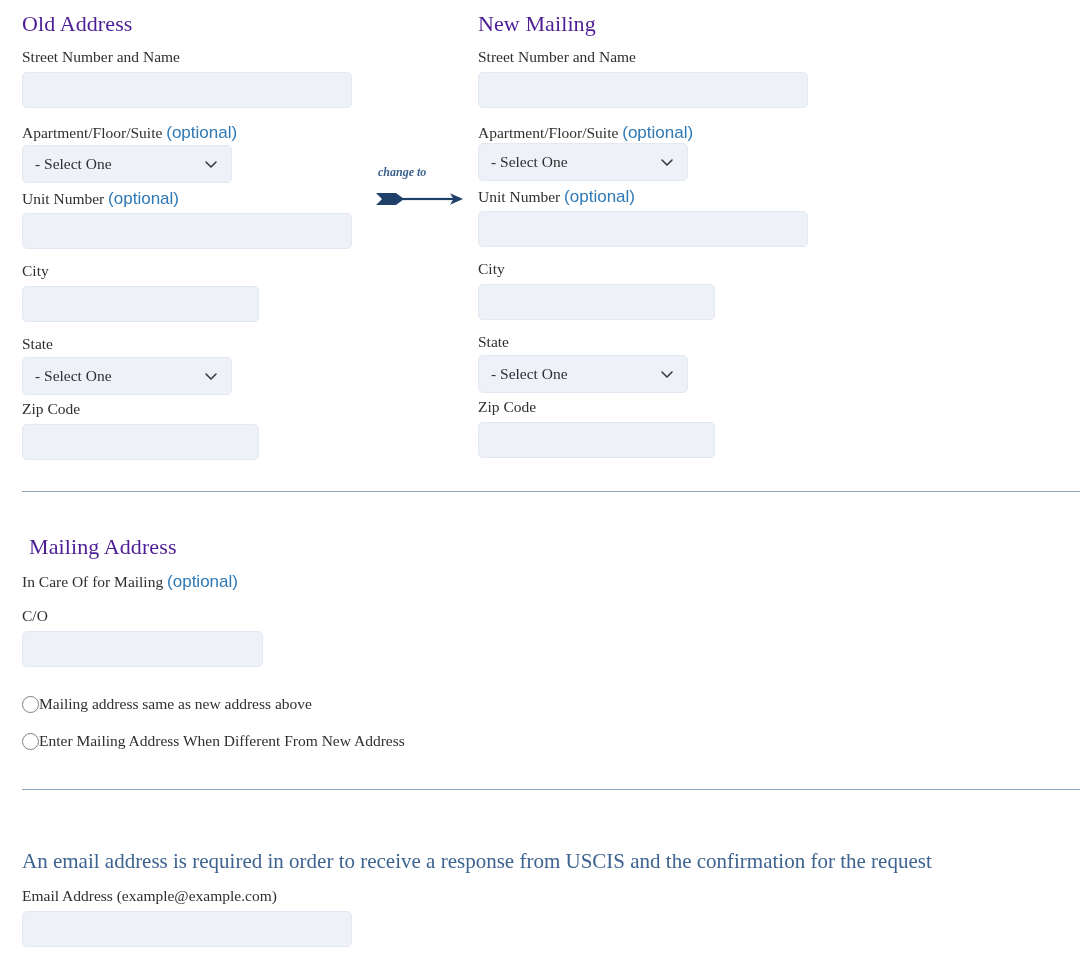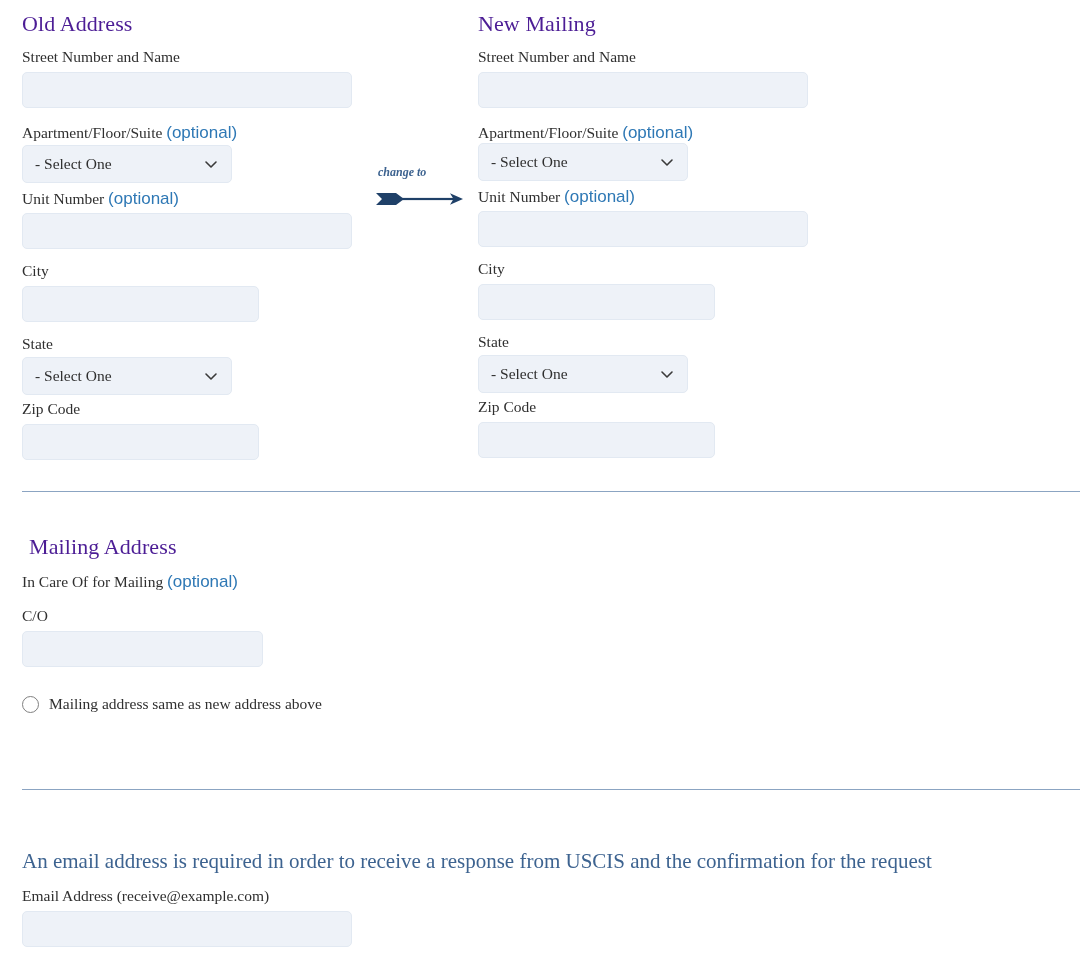--- a/index.html
+++ b/index.html
@@ -94,21 +94,21 @@
     font-weight: 700;
     font-size: 12px;
     color: #3d6390;
     white-space: nowrap;
   }
 
   .radio-row {
     position: absolute;
     display: flex;
     align-items: center;
-    gap: 10px;
+    gap: 0;
     cursor: pointer;
   }
   .radio-circle {
     width: 17px; height: 17px;
     border: 1.4px solid #808080;
     border-radius: 50%;
     background: #ffffff;
     flex: 0 0 auto;
   }
   .radio-label {
@@ -235,21 +235,25 @@
   </div>
 
   <div class="abs field-label" style="left:22px; top:607px;">C/O</div>
   <input class="abs text-input" style="left: 22px; top: 631px; width: 241px;" value="">
 
   <div class="radio-row" style="left:22px; top:695px;">
     <span class="radio-circle"></span>
     <span class="radio-label">Mailing address same as new address above</span>
   </div>
 
+  <div class="radio-row" style="left:22px; top:732px;">
+    <span class="radio-circle"></span>
+    <span class="radio-label">Enter Mailing Address When Different From New Address</span>
+  </div>
 
   <div class="divider" style="top:789px; width:1058px;"></div>
 
   <div class="abs email-heading" style="left:22px; top:850px;">An email address is required in order to receive a response from USCIS and the confirmation for the request</div>
 
-  <div class="abs field-label" style="left:22px; top:887px;">Email Address (receive@example.com)</div>
+  <div class="abs field-label" style="left:22px; top:887px;">Email Address (example@example.com)</div>
   <input class="abs text-input" style="left: 22px; top: 911px; width: 330px;" value="">
 
 </div>
 
 </body></html>

